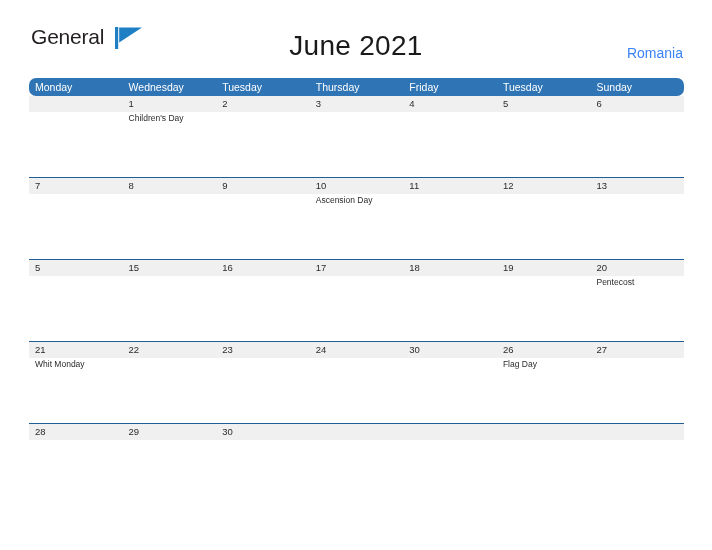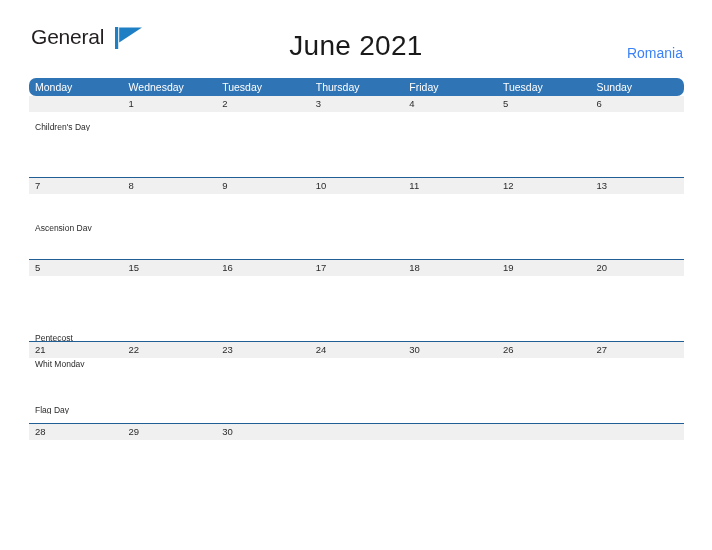--- a/index.html
+++ b/index.html
@@ -133,21 +133,20 @@
     color: #2b2b2b;
     padding-left: 6px;
     box-sizing: border-box;
     font-family: "Liberation Sans", sans-serif;
   }
 
   .event-band {
     display: flex;
     background: #ffffff;
     height: 65px;
-    flex-direction: column;
   }
   .event-cell {
     flex: 1 1 0;
     font-size: 8.5px;
     color: #2b2b2b;
     padding: 1px 4px 0 6px;
     box-sizing: border-box;
     font-family: "Liberation Sans", sans-serif;
     line-height: 11px;
     white-space: nowrap;

